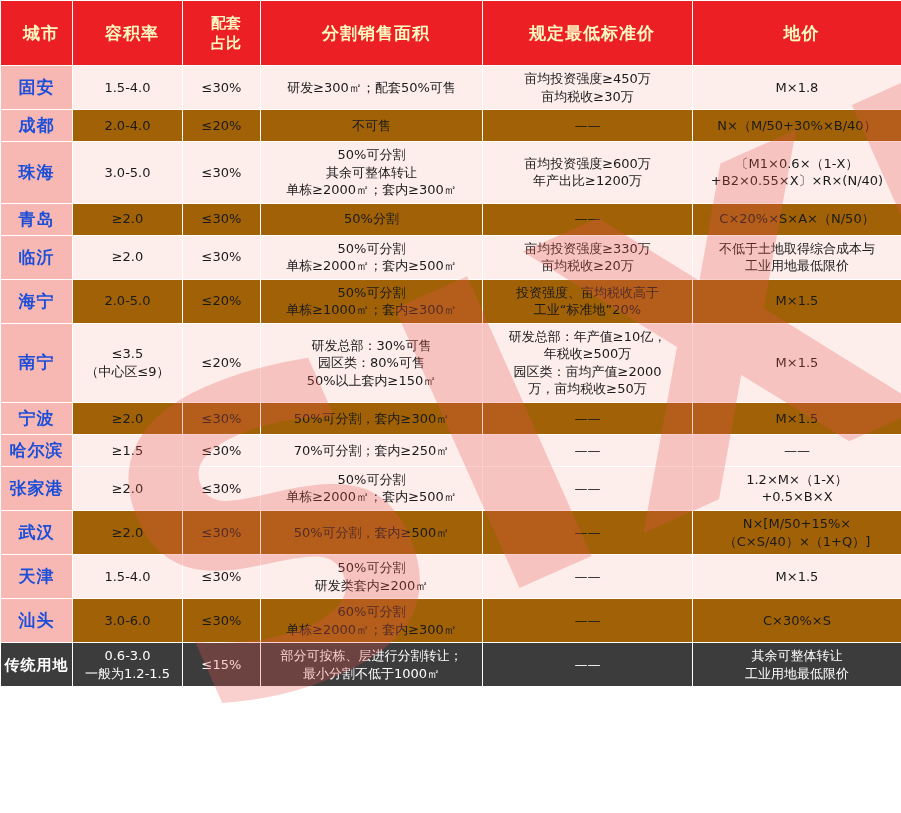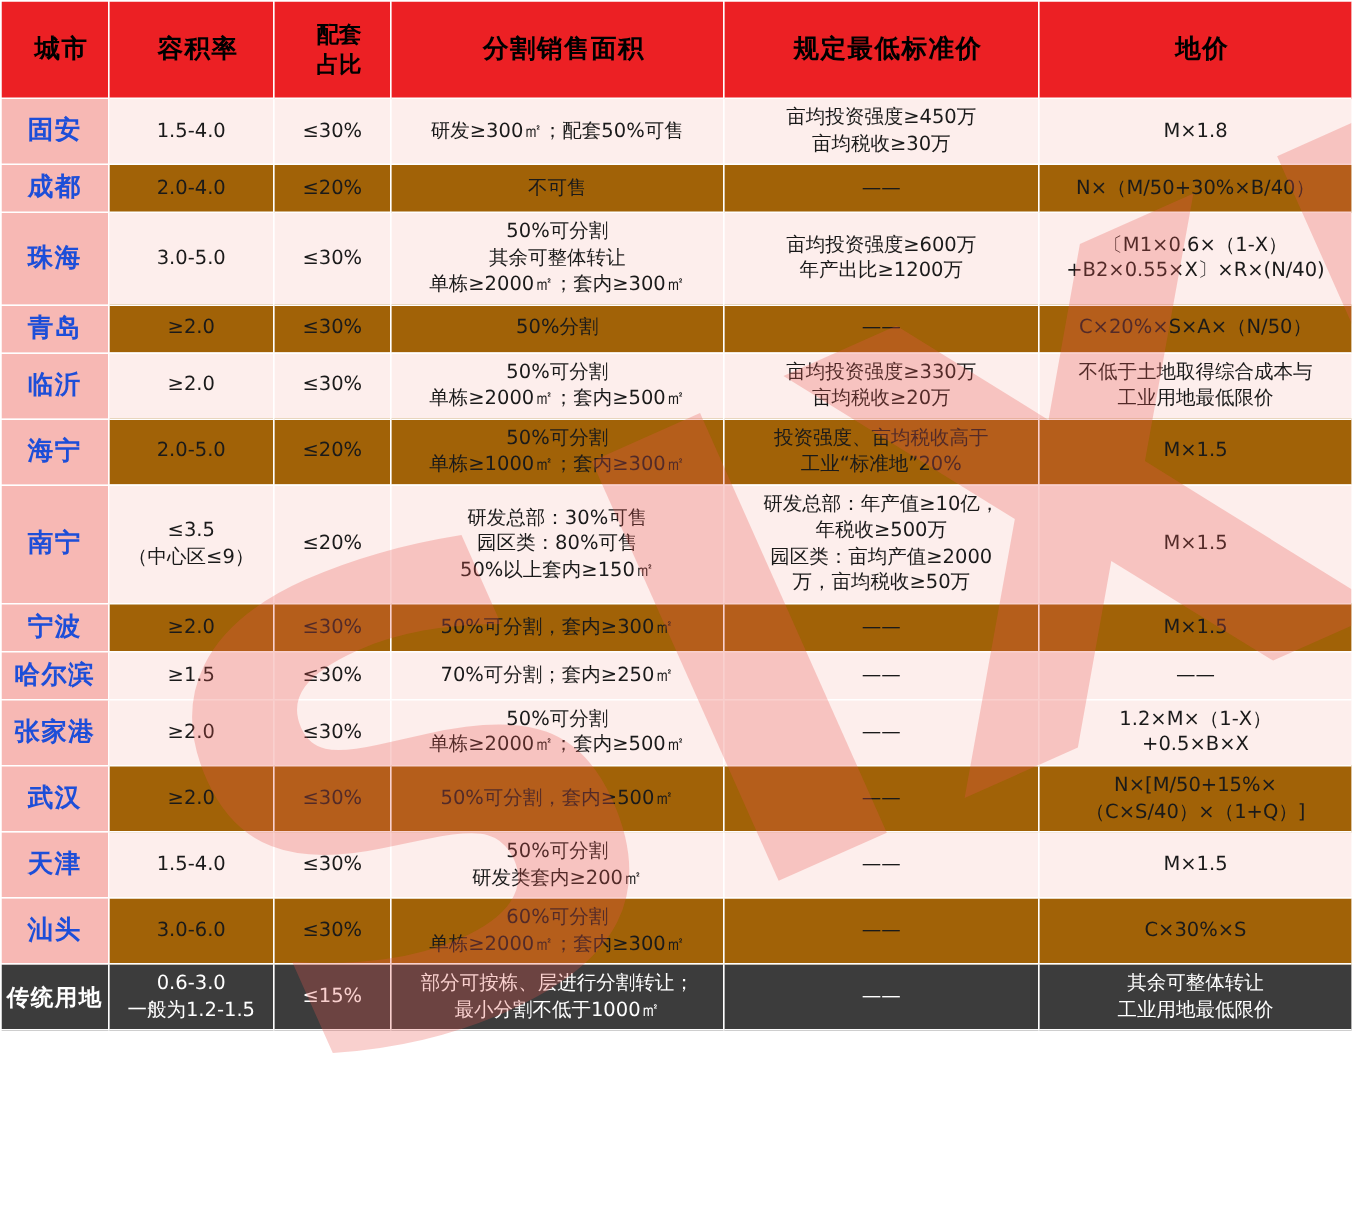--- a/index.html
+++ b/index.html
@@ -56,21 +56,21 @@
 
   th, td {
     border: 1px solid #ffffff;
     text-align: center;
     vertical-align: middle;
     padding: 4px 3px;
     line-height: 1.35;
   }
   thead th {
     background: #ec2024;
-    color: #000000;
+    color: #fef9c3;
     font-weight: bold;
     font-size: 17px;
     height: 56px;
     letter-spacing: 1px;
     padding-left: 12px;
   }
   thead th.narrow {
     font-size: 15px;
     letter-spacing: 0;
   }

